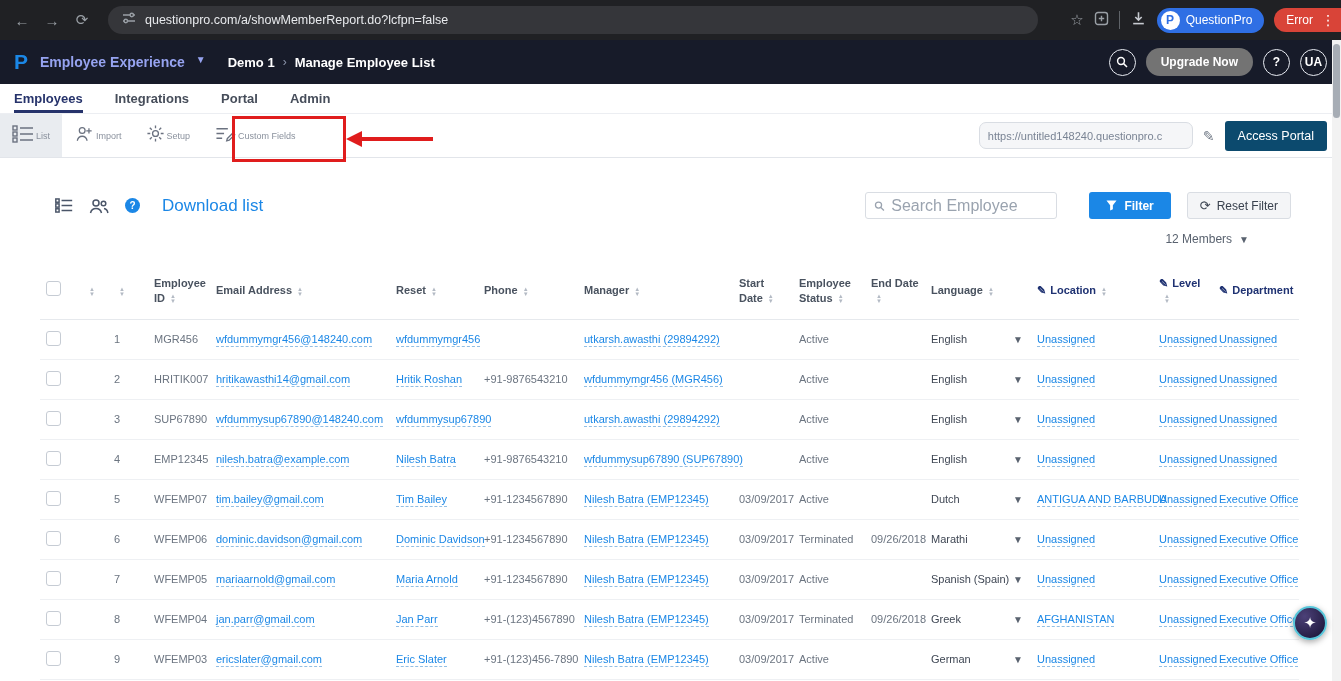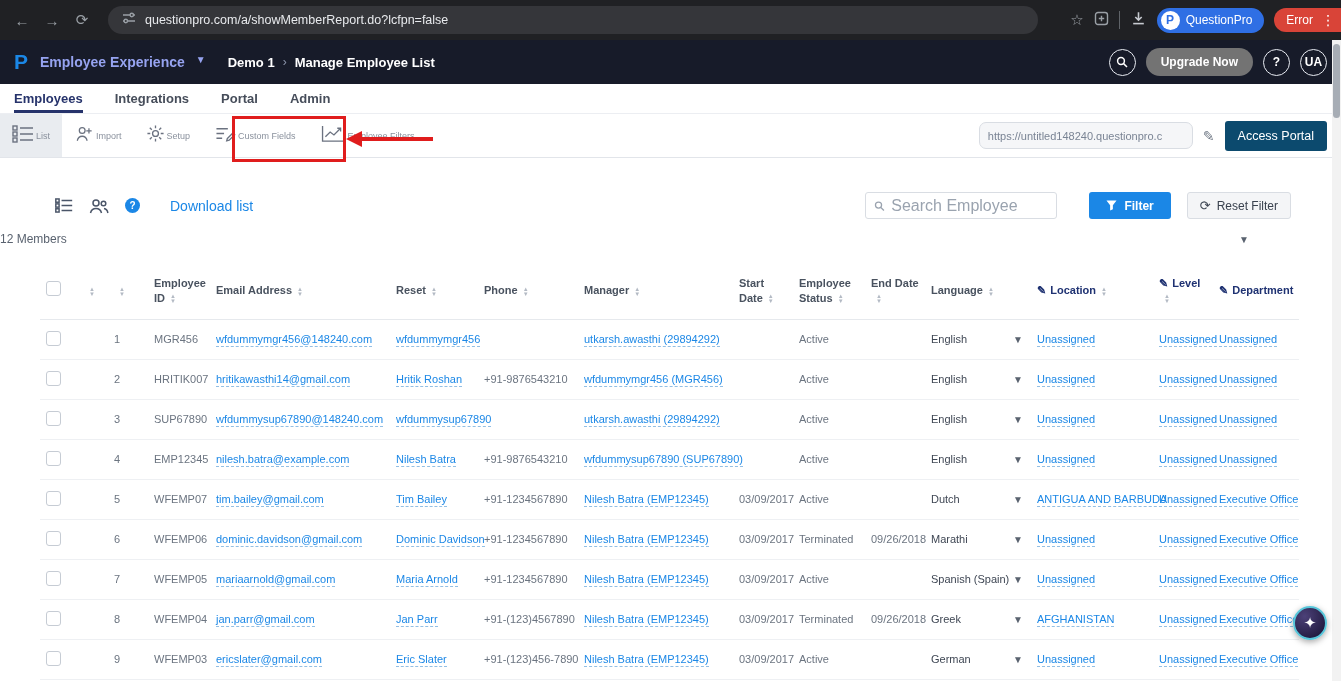--- a/index.html
+++ b/index.html
@@ -46,29 +46,29 @@
   .tool-item.active{background:#e9ecf0}
   .toolbar-right{margin-left:auto;display:flex;align-items:center;gap:10px;padding-right:14px}
   .portal-url{width:214px;height:27px;background:#f5f6f8;border:1px solid #d9dde3;font-size:11px;color:#7a8494;display:flex;align-items:center;padding:0 8px;border-radius:7px;white-space:nowrap;overflow:hidden}
   .pencil{color:#6d7683;font-size:14px;cursor:pointer}
   .access-btn{background:#0c4a6e;color:#fff;font-size:12.5px;font-weight:normal;padding:8px 13px;border-radius:3px;border:none;cursor:pointer}
 
   
   .controls{display:flex;align-items:center;margin:34px 50px 0 55px;gap:16px}
   .ctl-ic{display:flex;align-items:center;cursor:pointer}
   .help-dot{width:15px;height:15px;border-radius:50%;background:#1b87e6;color:#fff;font-size:10px;font-weight:bold;display:flex;align-items:center;justify-content:center}
-  .dl-link{color:#1b87e6;font-size:14px;text-decoration:none;margin-left:14px;cursor:pointer}
+  .dl-link{color:#1b87e6;font-size:17px;text-decoration:none;margin-left:6px;cursor:pointer}
   .spacer{flex:1}
   .search-box{width:192px;height:27px;border:1px solid #d9dde3;border-radius:3px;display:flex;align-items:center;gap:6px;padding:0 8px;background:#fff}
   .search-box input{border:none;outline:none;font-size:16px;width:100%;color:#4a5260;background:transparent;font-family:"Liberation Sans",sans-serif}
   .search-box input::placeholder{color:#9aa3af}
   .filter-btn{background:#1b87e6;color:#fff;height:27px;padding:0 17px;border-radius:3px;font-size:12px;font-weight:bold;display:flex;align-items:center;gap:7px;border:none;margin-left:16px;cursor:pointer}
   .reset-btn{background:#f4f5f7;border:1px solid #d9dde3;color:#39414e;height:27px;padding:0 12px;border-radius:3px;font-size:12px;display:flex;align-items:center;gap:6px;cursor:pointer}
   .reset-btn .rot{color:#3f4754;font-size:13px}
-  .members-row{display:flex;justify-content:space-between;align-items:center;margin:13px 92px 0 0;color:#59626f;font-size:12px;gap:7px}
+  .members-row{display:flex;justify-content:flex-end;align-items:center;margin:13px 92px 0 0;color:#59626f;font-size:12px;gap:7px}
   .members-row .caret{font-size:10px;color:#59626f}
 
   
   .etable{margin:14px 0 0 40px;border-collapse:collapse;table-layout:fixed;width:1259px;font-size:11px}
   .etable th{font-weight:bold;color:#49525f;text-align:left;vertical-align:middle;padding:16px 6px 13px;line-height:1.35;border-bottom:1px solid #e6e9ed}
   .etable th.edit-col{color:#1f3272}
   .etable td{padding:0 6px;height:40px;border-bottom:1px solid #eef0f3;color:#6b7480;vertical-align:middle;white-space:nowrap}
   .cell-link{color:#1b87e6;text-decoration:none;border-bottom:1px dashed #93bfe4;padding-bottom:1px;cursor:pointer}
   .muted{color:#8a93a2}
   .lang{display:flex;justify-content:space-between;align-items:center;color:#3f4754;padding-right:2px;cursor:pointer}
@@ -194,30 +194,20 @@
       <span class="lbl">Setup</span>
     </div>
     <div class="tool-item">
       <span>
         <svg width="22" height="19" viewBox="0 0 22 20" fill="none" stroke="#6b7280" stroke-width="1.4">
             <path d="M2 5h12M2 10h8M2 15h6"></path>
             <path d="M13.5 15.2l5.8-5.8 1.9 1.9-5.8 5.8-2.6.7z"></path>
           </svg>
       </span>
       <span class="lbl">Custom Fields</span>
-    </div>
-    <div class="tool-item">
-      <span>
-        <svg width="26" height="19" viewBox="0 0 26 20" fill="none" stroke="#6b7280" stroke-width="1.4">
-            <path d="M2 2v16h22"></path>
-            <path d="M5 13.5l5-5 4 3 7-7"></path>
-            <path d="M17.5 4.5H21V8"></path>
-          </svg>
-      </span>
-      <span class="lbl">Employee Filters</span>
     </div>
     <div class="toolbar-right">
       <span class="portal-url">https://untitled148240.questionpro.c</span>
       <span class="pencil">✎</span>
       <button class="access-btn">Access Portal</button>
     </div>
   </div>
 
   <div class="controls">
     <span class="ctl-ic">

